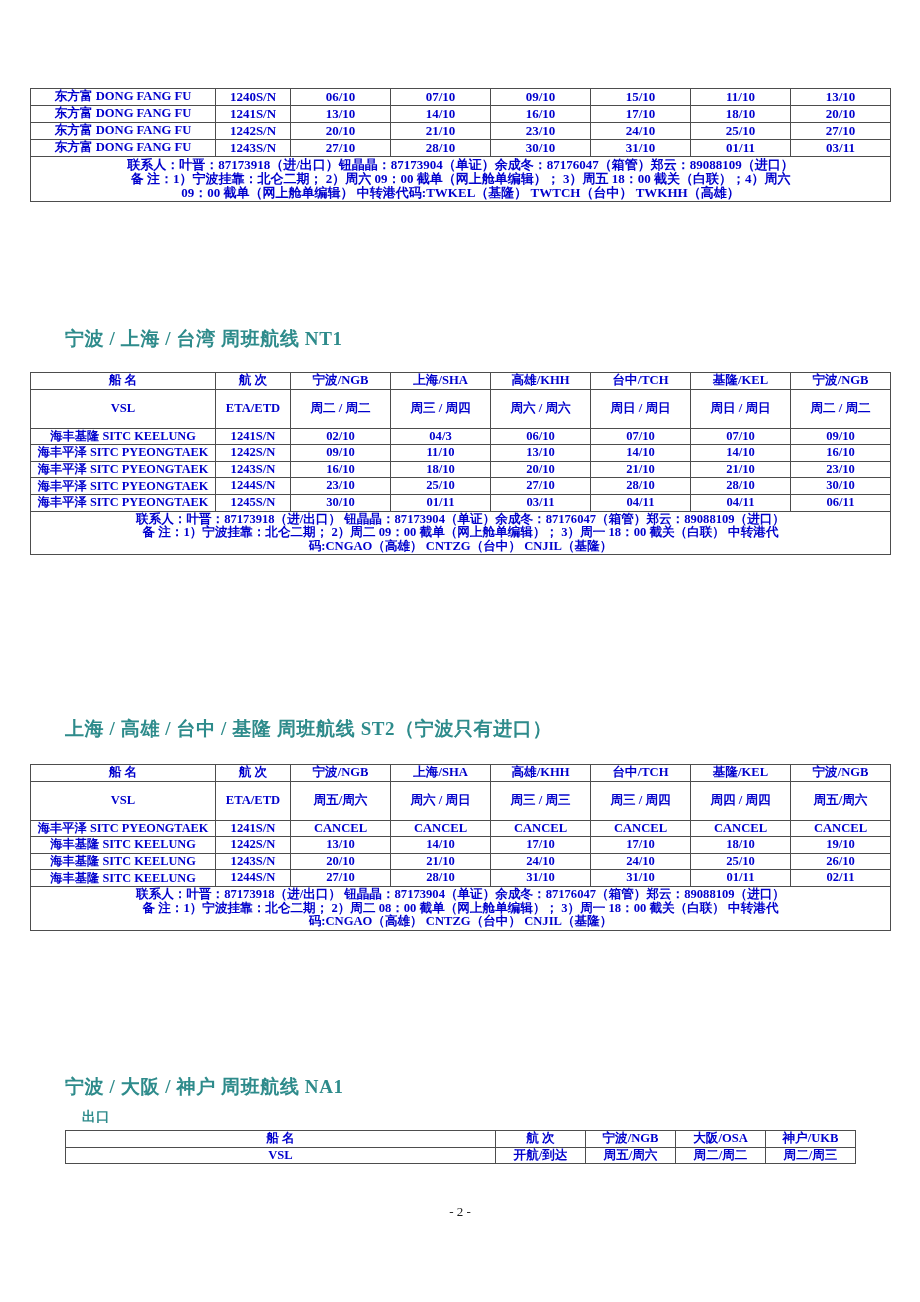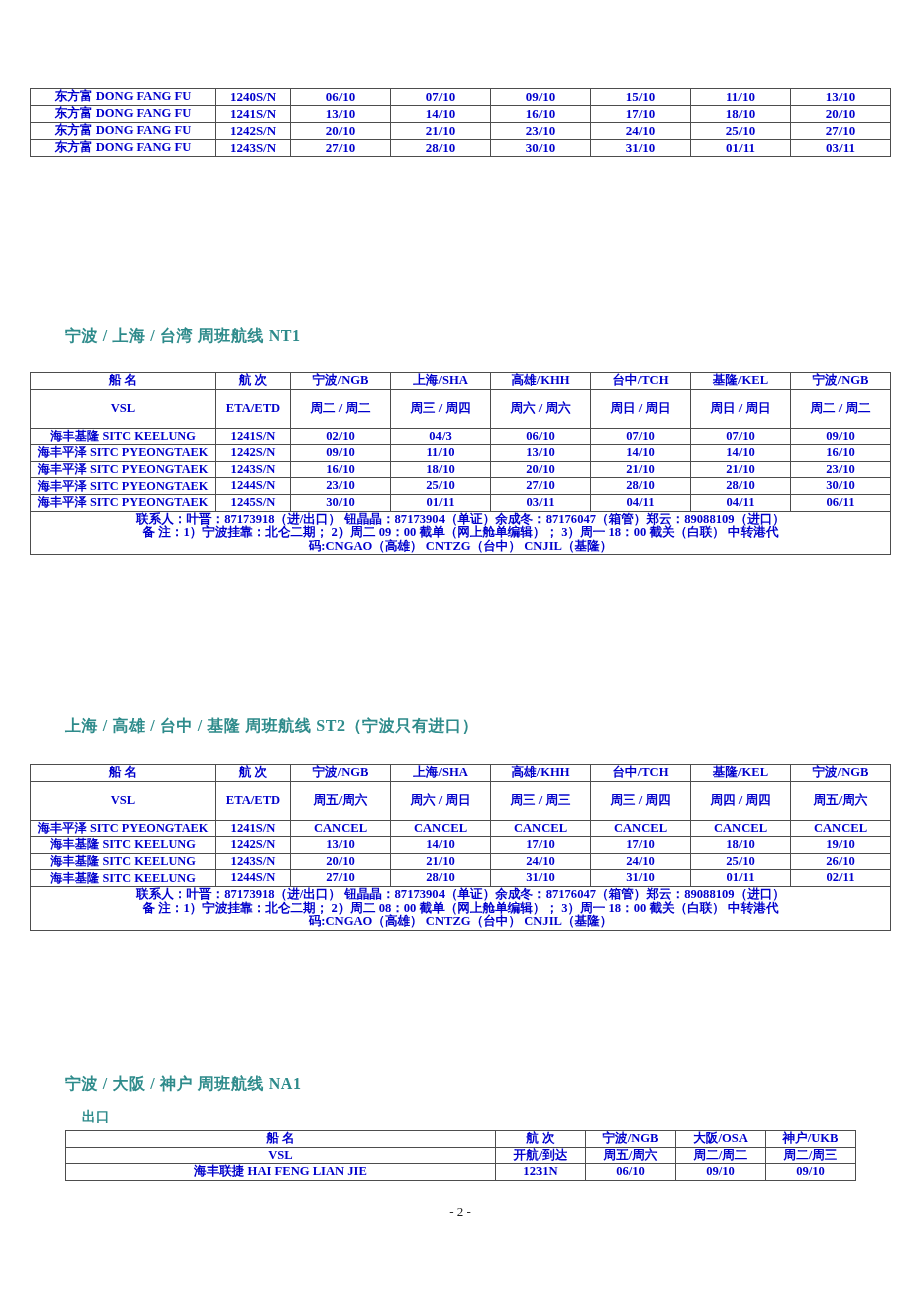--- a/index.html
+++ b/index.html
@@ -48,21 +48,21 @@
     padding: 2px 4px 3px 4px;
     line-height: 1.35;
     font-size: 12.3px;
   }
   .note-line { display: block; white-space: normal; }
 
   
   .caption {
     color: #2e8b8b;
     font-weight: bold;
-    font-size: 16px;
+    font-size: 19px;
     letter-spacing: 0.6px;
     font-family: "Liberation Serif", "DejaVu Serif", serif;
   }
   .subcaption {
     color: #2e8b8b;
     font-weight: bold;
     font-size: 13.5px;
     letter-spacing: 0.6px;
   }
 
@@ -153,20 +153,27 @@
       <tr>
         <td class="name">东方富  DONG FANG FU</td>
         <td>1243S/N</td>
         <td>27/10</td>
         <td>28/10</td>
         <td>30/10</td>
         <td>31/10</td>
         <td>01/11</td>
         <td>03/11</td>
       </tr>
+      <tr>
+        <td class="note" colspan="8">
+          <span class="note-line">联系人：叶晋：87173918（进/出口）钮晶晶：87173904（单证）余成冬：87176047（箱管）郑云：89088109（进口）</span>
+          <span class="note-line">备  注：1）宁波挂靠：北仑二期；  2）周六 09：00 截单（网上舱单编辑）； 3）周五 18：00 截关（白联）；4）周六</span>
+          <span class="note-line">09：00 截单（网上舱单编辑）  中转港代码:TWKEL（基隆）  TWTCH（台中）  TWKHH（高雄）</span>
+        </td>
+      </tr>
     </tbody>
   </table>
 
   <div class="caption blk" id="cap-nt1">宁波 / 上海 / 台湾 周班航线   NT1</div>
 
   <table class="sched blk" id="tbl-nt1">
     <colgroup>
       <col style="width:185px">
         <col style="width:75px">
         <col style="width:100px">
@@ -360,25 +367,18 @@
         <td>大阪/OSA</td>
         <td>神户/UKB</td>
       </tr>
       <tr>
         <td>VSL</td>
         <td>开航/到达</td>
         <td>周五/周六</td>
         <td>周二/周二</td>
         <td>周二/周三</td>
       </tr>
-      <tr>
-        <td>海丰联捷 HAI FENG LIAN JIE</td>
-        <td>1231N</td>
-        <td>06/10</td>
-        <td>09/10</td>
-        <td>09/10</td>
-      </tr>
     </tbody>
   </table>
 
   <div class="footer">- 2 -</div>
 
 </div>
 
 </body></html>

